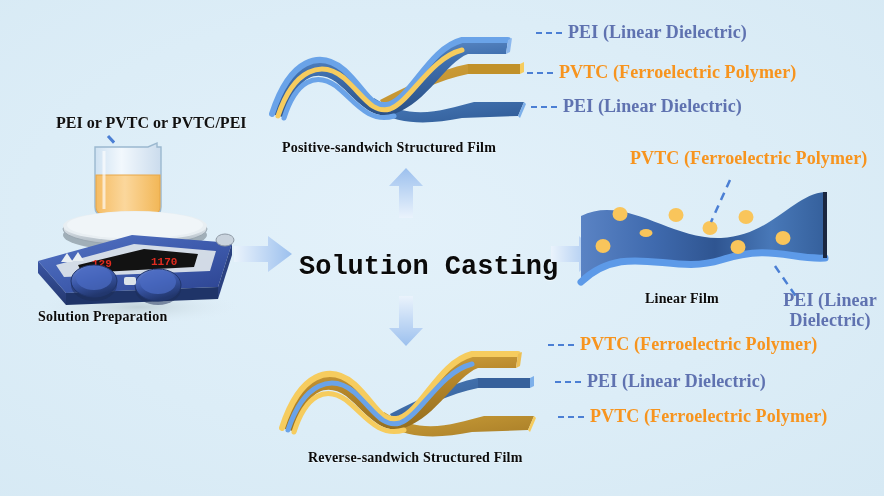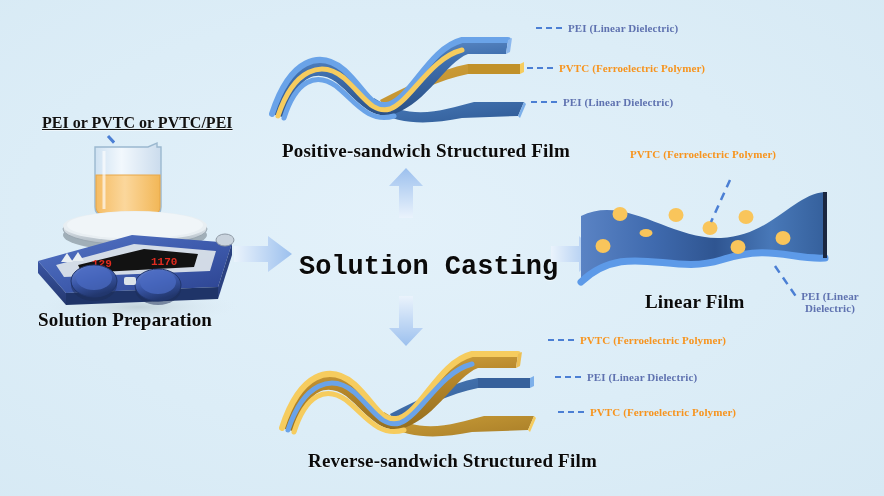--- a/index.html
+++ b/index.html
@@ -8,30 +8,30 @@
     font-family:"Liberation Serif", serif;
     background:#deeef7;
   }
   #stage{position:relative;width:884px;height:496px;
     background:radial-gradient(ellipse at 45% 45%, #e3f1fa 0%, #dcedf7 55%, #d6e9f4 100%);}
 
   .abs{position:absolute;}
 
   
   .caption{
-    font-weight:bold;font-size:19px;color:#0b0b0b;
+    font-weight:bold;font-size:14px;color:#0b0b0b;
     letter-spacing:.2px;white-space:nowrap;
     text-shadow:0 1px 0 rgba(255,255,255,.55);
   }
   .topnote{
     font-weight:bold;font-size:16px;color:#111;white-space:nowrap;
     text-shadow:0 1px 0 rgba(255,255,255,.5);
   }
   .lab{
-    font-weight:bold;font-size:11px;white-space:nowrap;
+    font-weight:bold;font-size:18px;white-space:nowrap;
     letter-spacing:.1px;
   }
   .lab-pei{color:#5f72b0;}
   .lab-pvtc{color:#f7941e;}
   .lab-wrap{white-space:normal;width:96px;line-height:1.12;text-align:center;}
 
   .casting{
     font-weight:bold;font-size:27px;color:#0a0a0a;white-space:nowrap;
     text-shadow:0 1px 1px rgba(255,255,255,.6);
   }
@@ -42,21 +42,21 @@
   }
 
   svg{display:block;overflow:visible;}
   .noevt{pointer-events:none;}
 </style>
 </head>
 <body>
 
 <div id="stage">
 
-  <div class="abs topnote" style="left:42px;top:114px;text-decoration:underline;">PEI or PVTC  or PVTC/PEI</div>
+  <div class="abs topnote" style="left:56px;top:114px;">PEI or PVTC  or PVTC/PEI</div>
 
   <svg class="abs noevt" style="left:100px;top:132px;" width="70" height="60">
     <line x1="8" y1="4" x2="52" y2="52" stroke="#4b7fd4" stroke-width="3" stroke-dasharray="9 7" stroke-linecap="butt"></line>
   </svg>
 
   <svg class="abs" style="left:20px;top:135px;" width="230" height="190" viewBox="0 0 230 190">
     <defs>
       <linearGradient id="liq" x1="0" y1="0" x2="1" y2="0">
         <stop offset="0%" stop-color="#f5bc63"></stop>
         <stop offset="45%" stop-color="#fbd79c"></stop>

